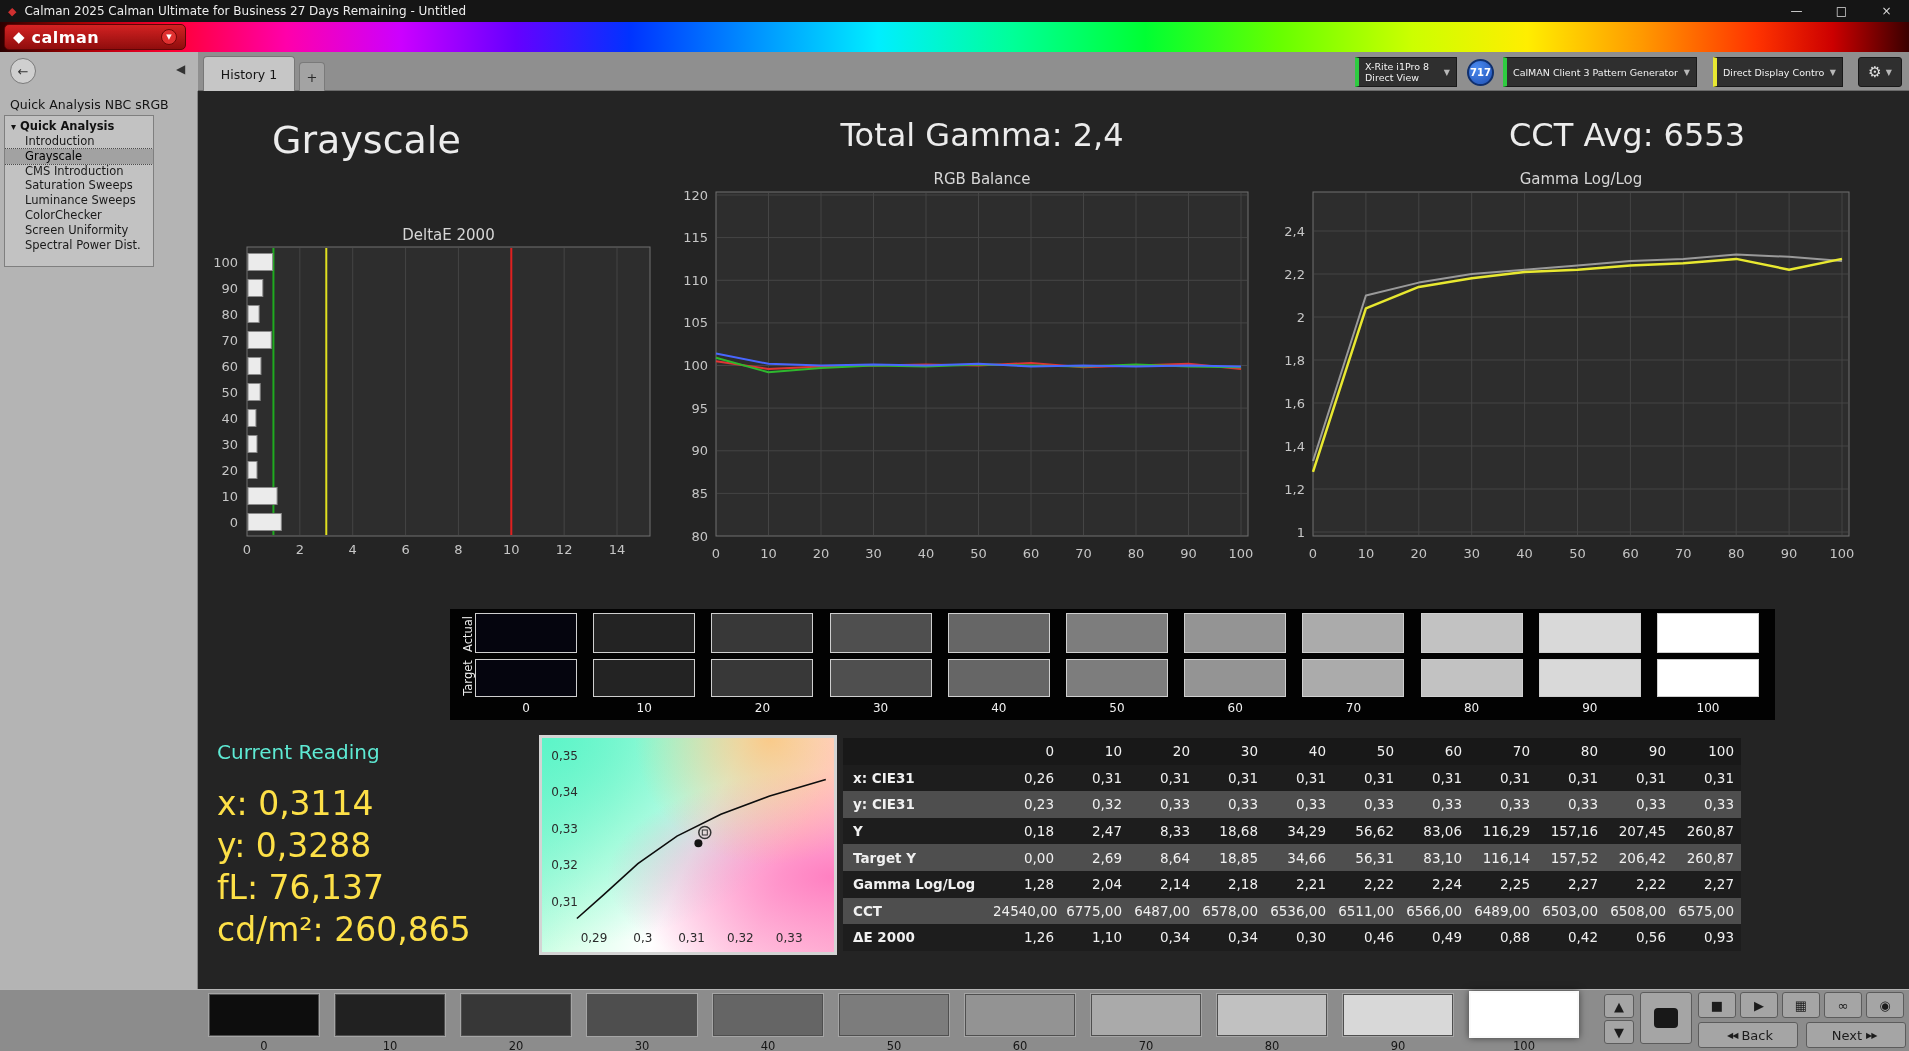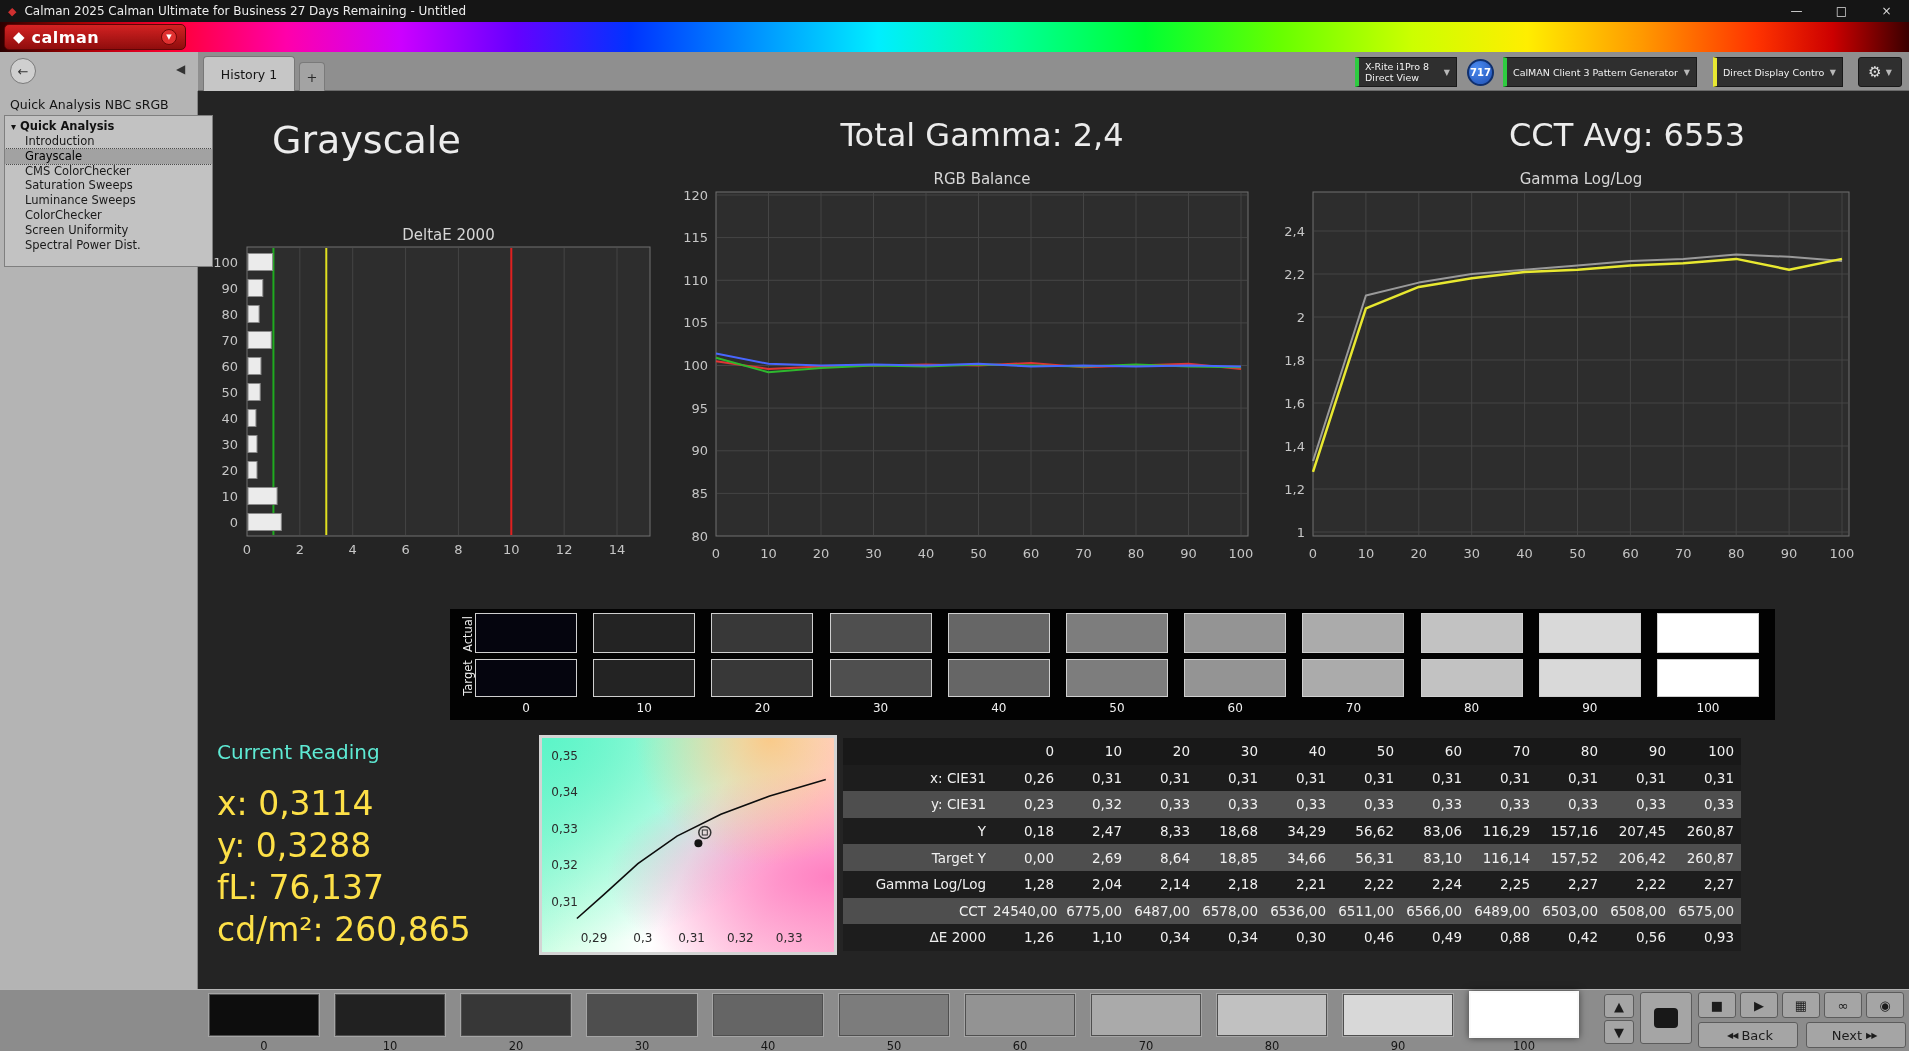--- a/index.html
+++ b/index.html
@@ -31,21 +31,21 @@
   .plus-tab{position:absolute;left:299px;top:62px;width:26px;height:29px;background:#a3a3a3;border:1px solid #7a7a7a;border-bottom:none;border-radius:4px 4px 0 0;display:flex;align-items:center;justify-content:center;font-size:13px;color:#2a2a2a}
   .dev-box{position:absolute;top:57px;height:30px;background:#2f2f2f;border:1px solid #191919;border-left:4px solid #2ecc40;color:#f2f2f2;display:flex;align-items:center;padding:0 6px;gap:5px}
   .dev-text{flex:1;font-size:9.5px;line-height:11px;white-space:nowrap;overflow:hidden}
   .chev{font-size:8px;color:#b8b8b8}
   .badge717{position:absolute;left:1467px;top:59px;width:27px;height:27px;border-radius:50%;background:radial-gradient(circle at 35% 30%,#4b8bf0,#1e4fb4);border:2px solid #10306e;color:#fff;font-size:10px;font-weight:bold;display:flex;align-items:center;justify-content:center}
   .gear-btn{position:absolute;left:1858px;top:57px;width:44px;height:30px;background:#2f2f2f;border:1px solid #191919;border-radius:3px;display:flex;align-items:center;justify-content:center;gap:4px;color:#e0e0e0;font-size:15px}
 
   
   .sidebar{position:absolute;left:0;top:91px;width:198px;height:898px;background:#b4b4b4;border-right:1px solid #858585}
   .sidebar-header{position:absolute;left:10px;top:6px;font-size:12.5px;color:#141414}
-  .tree{position:absolute;left:4px;top:24px;width:209px;height:152px;background:#c2c2c2;border:1px solid #7f7f7f;overflow:hidden}
+  .tree{position:absolute;left:4px;top:24px;width:150px;height:152px;background:#c2c2c2;border:1px solid #7f7f7f;overflow:hidden}
   .tree-root{padding:3px 4px 1px 6px;font-size:11.5px;font-weight:bold;color:#111}
   .tree-root .caret{margin-right:4px;font-size:10px}
   .tree-item{padding-left:20px;line-height:14.8px;font-size:11.5px;color:#1a1a1a;white-space:nowrap}
   .tree-item.selected{background:#a2a2a2;outline:1px dotted #4d4d4d;color:#000}
 
   
   .h-grayscale{position:absolute;left:272px;top:118px;font-size:38px;color:#ececec}
   .h-de{position:absolute;left:330px;top:174px;font-size:29px;color:#e6e6e6}
   .h-gamma{position:absolute;left:716px;top:116px;width:532px;text-align:center;font-size:32px;color:#ececec}
   .h-cct{position:absolute;left:1359px;top:116px;width:536px;text-align:center;font-size:32px;color:#ececec}
@@ -73,21 +73,21 @@
       radial-gradient(at 0% 0%, rgba(90,245,200,.95), rgba(90,245,200,0) 70%),
       linear-gradient(115deg,#8df5d0 0%,#d5ffe8 30%,#ffffff 52%,#ffd0e4 78%,#ffc0da 100%)}
 
   
   #data-table{position:absolute;left:843px;top:738px;font-size:13.5px}
   .trow{display:grid;grid-template-columns:150px repeat(11,68px);height:26.6px;align-items:center}
   .trow.dark{background:#181818}
   .trow.dark2{background:#1d1d1d}
   .trow.light{background:#4e4e4e}
   .tcell{text-align:right;padding-right:7px;color:#f0f0f0;white-space:nowrap}
-  .tcell.label{text-align:right;padding-left:10px;font-weight:normal}
+  .tcell.label{text-align:left;padding-left:10px;font-weight:bold}
 
   
   #bottombar{position:absolute;left:0;top:989px;width:1909px;height:62px;background:#8c8c8c;border-top:1px solid #b5b5b5}
   .patch{position:absolute;top:4px;width:110px;height:42px;border:1px solid #4f4f4f;box-shadow:0 0 0 1px #a5a5a5}
   .patch.sel{top:1px;height:47px;border:2px solid #fafafa;box-shadow:0 0 7px rgba(0,0,0,.55)}
   .patch-label{position:absolute;top:49px;width:110px;text-align:center;font-size:11.5px;color:#161616}
   .cbtn{position:absolute;background:#a5a5a5;border:1px solid #5c5c5c;border-radius:3px;display:flex;align-items:center;justify-content:center;color:#1c1c1c;font-size:13px}
   .sq-glyph{width:24px;height:20px;background:#181818;border-radius:4px}
   .seek{font-size:8px;letter-spacing:-1px;margin:0 4px}
 </style>
@@ -146,21 +146,21 @@
 
   <div class="sidebar">
     <div class="sidebar-header">Quick Analysis NBC sRGB</div>
     <div class="tree">
       <div class="tree-root">
         <span class="caret">▾</span><span>Quick Analysis</span>
       </div>
       <div id="tree-items">
           <div class="tree-item">Introduction</div>
           <div class="tree-item selected">Grayscale</div>
-          <div class="tree-item">CMS ColorChecker</div>
+          <div class="tree-item">CMS Introduction</div>
           <div class="tree-item">Saturation Sweeps</div>
           <div class="tree-item">Luminance Sweeps</div>
           <div class="tree-item">ColorChecker</div>
           <div class="tree-item">Screen Uniformity</div>
           <div class="tree-item">Spectral Power Dist.</div>
         </div>
     </div>
   </div>
 
   <div class="h-grayscale">Grayscale</div>

